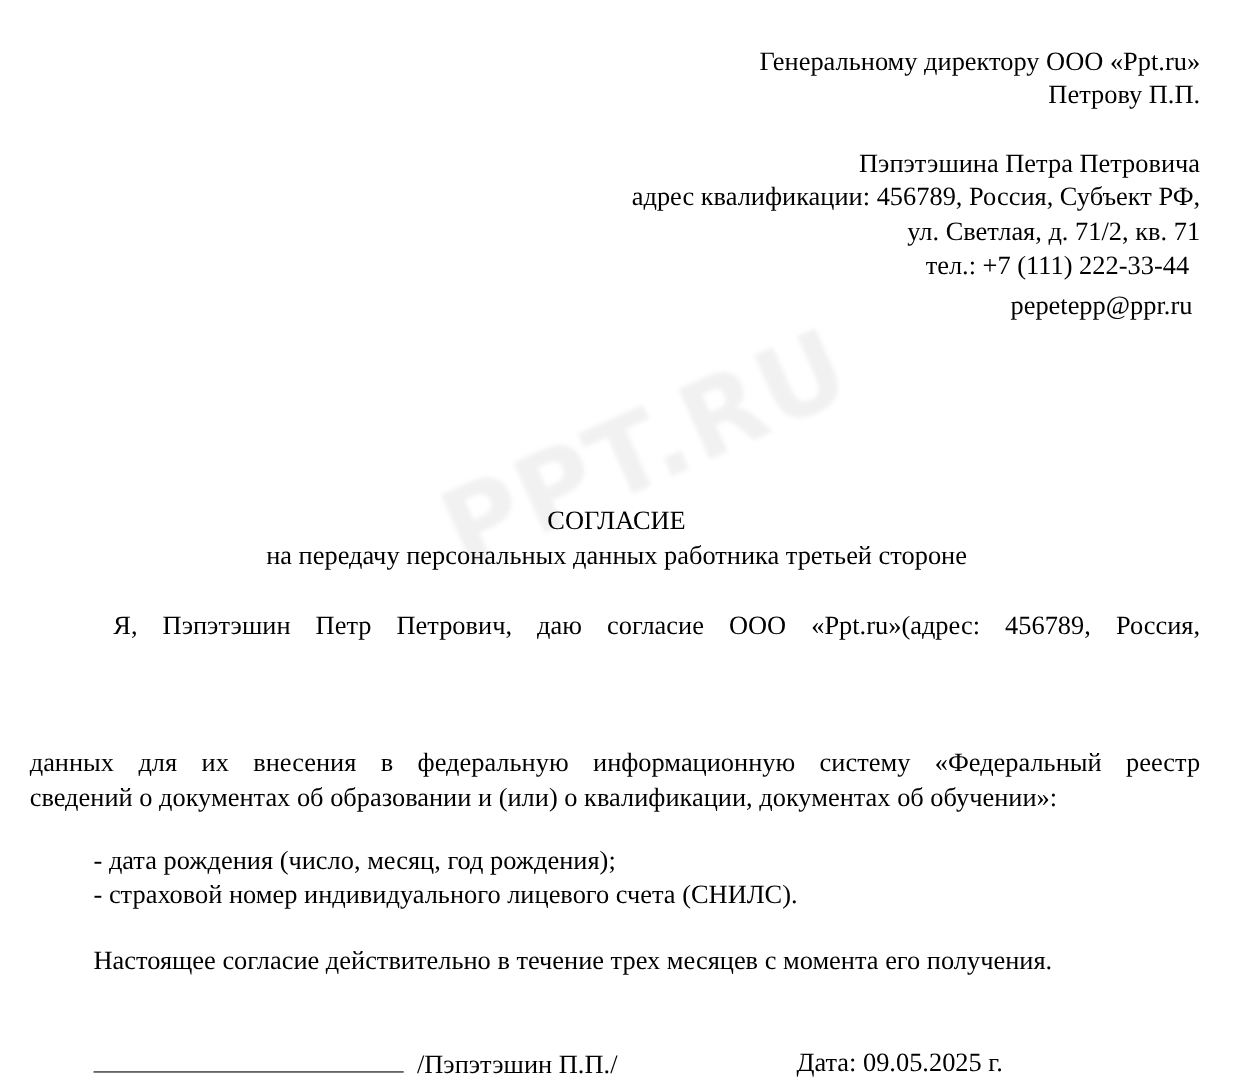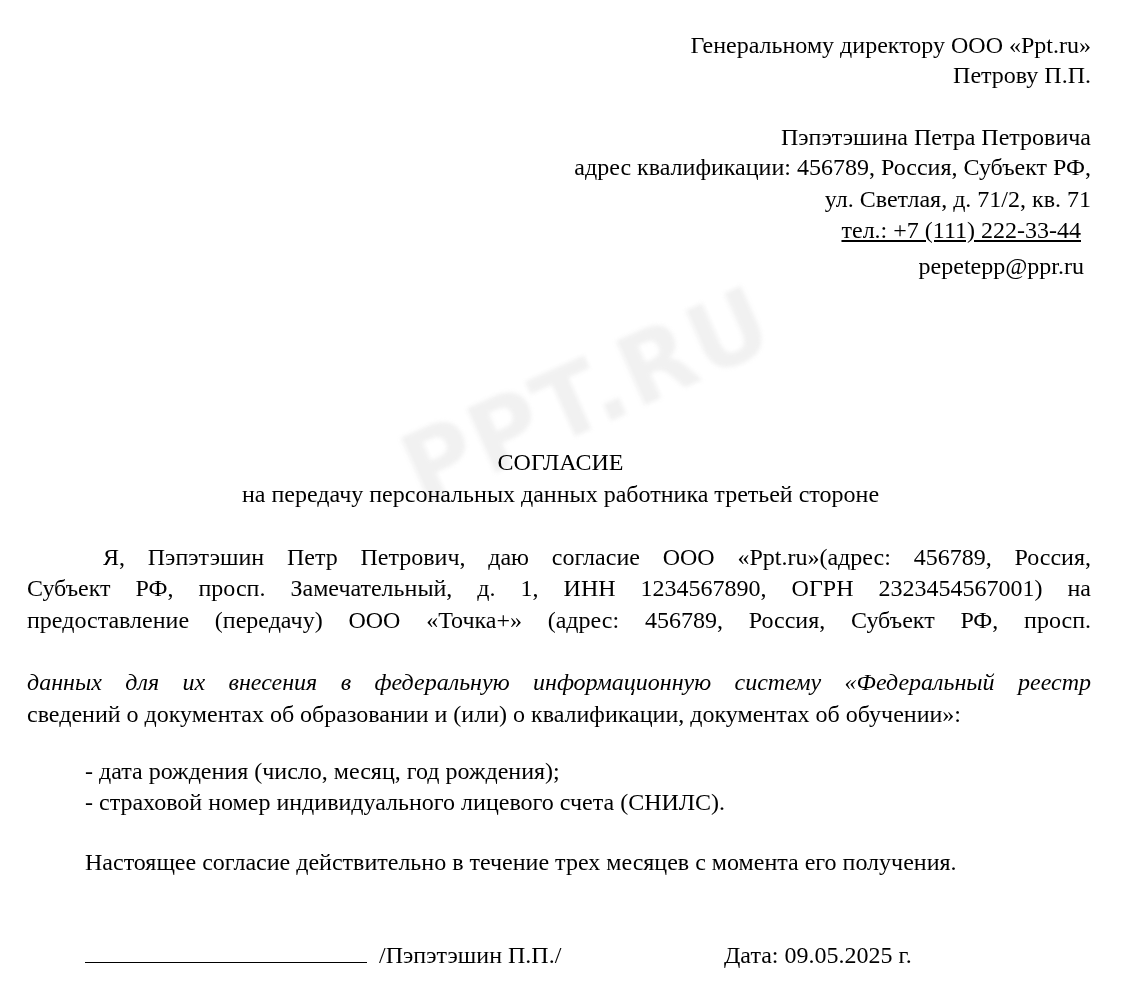--- a/index.html
+++ b/index.html
@@ -1,21 +1,21 @@
 <!DOCTYPE html>
 <html><head>
   <meta charset="utf-8">
   <style>
     html, body { margin: 0; padding: 0; background: #ffffff; }
     body {
       width: 1121px; height: 987px; position: relative; overflow: hidden;
       font-family: "Liberation Serif", "DejaVu Serif", serif;
       color: #000000; font-size: 24px;
     }
-    .page { position: absolute; left: 0; top: 4px; width: 1121px; height: 916px; }
+    .page { position: absolute; left: 0; top: 16px; width: 1121px; height: 916px; }
     .line { position: absolute; white-space: nowrap; line-height: 30px; }
     .right { text-align: right; }
     .watermark {
       position: absolute; left: 385px; top: 420px;
       font-family: "DejaVu Sans", sans-serif; font-weight: bold;
       font-size: 96px; color: rgba(150,150,150,0.13);
       transform: rotate(-24deg); transform-origin: left top;
       letter-spacing: 2px; filter: blur(2px);
       pointer-events: none; white-space: nowrap;
     }
@@ -36,30 +36,28 @@
 <div class="page">
 
   <div class="watermark">PPT.RU</div>
 
   <div class="line right" style="right:30px; top:26px;">Генеральному директору ООО «Ppt.ru»</div>
   <div class="line right" style="right:30px; top:56px;">Петрову П.П.</div>
 
   <div class="line right" style="right:30px; top:118px;">Пэпэтэшина Петра Петровича</div>
   <div class="line right" style="right:30px; top:148px;">адрес квалификации:  456789, Россия, Субъект РФ,</div>
   <div class="line right" style="right:30px; top:180px;">ул. Светлая, д. 71/2, кв. 71</div>
-  <div class="line right" style="right:40px; top:211px;text-decoration:underline;">тел.: +7 (111) 222-33-44</div>
+  <div class="line right" style="right:40px; top:211px;">тел.: +7 (111) 222-33-44</div>
   <div class="line right" style="right:37px; top:247px;">pepetepp@ppr.ru</div>
 
   <div class="line" style="left:0; width:1121px; text-align:center; top:443px;">СОГЛАСИЕ</div>
   <div class="line" style="left:0; width:1121px; text-align:center; top:475px;">на передачу персональных данных работника третьей стороне</div>
 
   <div class="justify" style="top:538px; left:103px; width:988px;">Я, Пэпэтэшин Петр Петрович, даю согласие ООО «Ppt.ru»(адрес: 456789, Россия,</div>
-  <div class="justify" style="top:569px;">Субъект РФ, просп. Замечательный, д. 1, ИНН 1234567890, ОГРН 2323454567001) на</div>
-  <div class="justify" style="top:601px;">предоставление (передачу) ООО «Точка+» (адрес: 456789, Россия, Субъект РФ, просп.</div>
-  <div class="justify" style="top:663px;font-style:italic;">данных для их внесения в федеральную информационную систему «Федеральный реестр</div>
+  <div class="justify" style="top:663px;">данных для их внесения в федеральную информационную систему «Федеральный реестр</div>
   <div class="justify last" style="top:695px;">сведений о документах об образовании и (или) о квалификации, документах об обучении»:</div>
 
   <div class="line" style="left:85px; top:783px;">- страховой номер индивидуального лицевого счета (СНИЛС).</div>
   <div class="line" style="left:85px; top:752px;">- дата рождения (число, месяц, год рождения);</div>
 
   <div class="line" style="left:85px; top:843px;">Настоящее согласие действительно в течение трех месяцев с момента его получения.</div>
 
   <div class="line" style="left:85px; top:936px;">
     <span class="sigline"></span>
     <span style="margin-left:6px;">/Пэпэтэшин П.П./</span>

